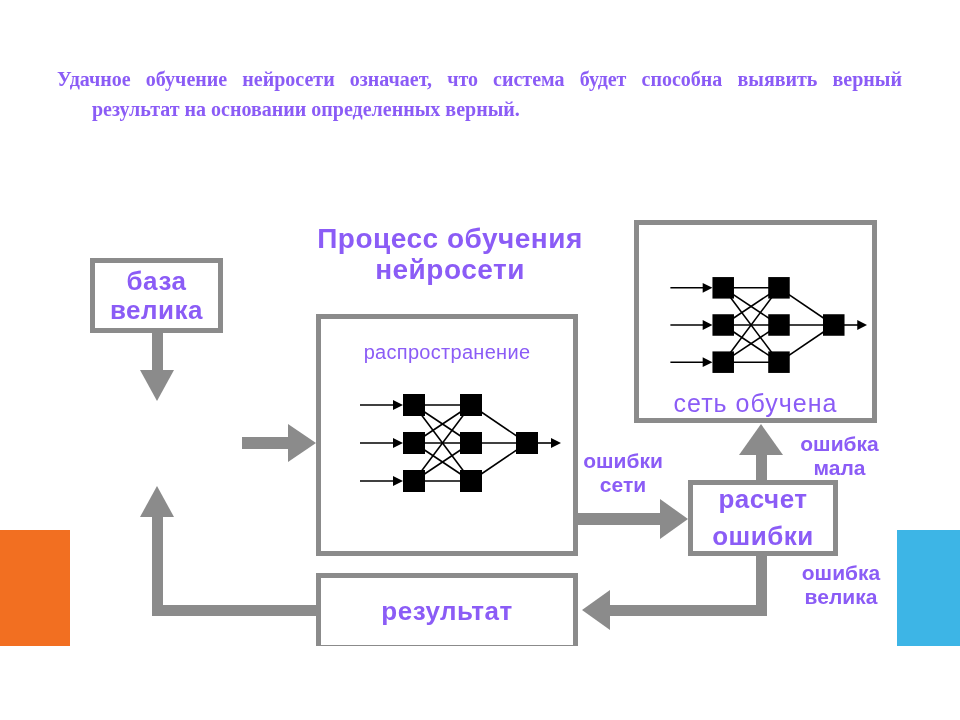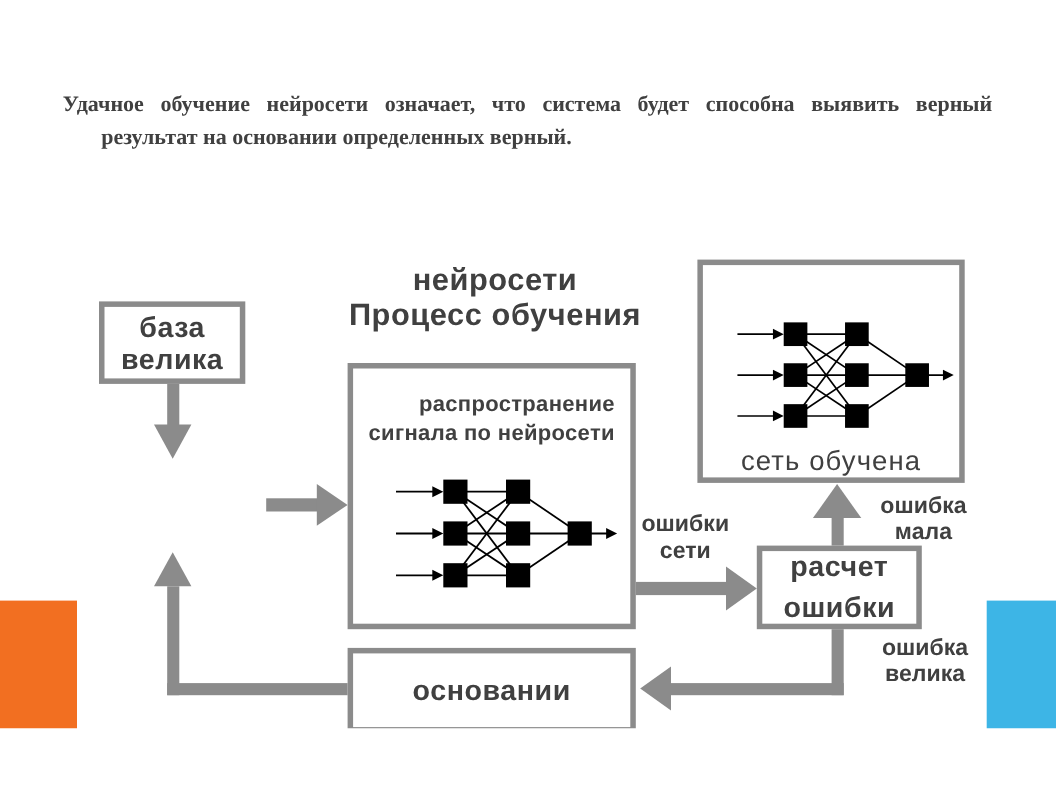--- a/index.html
+++ b/index.html
@@ -1,18 +1,18 @@
 <!DOCTYPE html>
 <html style="--gray: #8b8b8b; --orange: #f26f21; --teal: #3b93ad; --light-blue: #3db5e6; --text: #000000;"><head>
 <meta charset="utf-8">
 <style>
   html,body{margin:0;padding:0;}
   .canvas{
     position:relative;width:960px;height:646px;background:#ffffff;overflow:hidden;
-    font-family:"Liberation Sans",sans-serif;color:#404040;margin-top:16px;
+    font-family:"Liberation Sans",sans-serif;color:#8b5cf6;
   }
   
   .intro{
     position:absolute;left:57px;top:64px;width:845px;
     font-family:"Liberation Serif",serif;font-weight:700;font-size:20px;line-height:30px;
   }
   .intro-l1{text-align:justify;text-align-last:justify;white-space:nowrap;}
   .intro-l2{padding-left:35px;}
   
   .dg-title{
@@ -22,21 +22,21 @@
   
   .box{
     position:absolute;box-sizing:border-box;background:#fff;
     border:5px solid var(--gray,#8b8b8b);
     display:flex;flex-direction:column;align-items:center;justify-content:center;
   }
   .box .bl{font-weight:700;font-size:26px;line-height:29px;letter-spacing:.5px;text-align:center;}
   .box-database{left:90px;top:258px;width:133px;height:75px;}
   .box-select{left:70px;top:405px;width:172px;height:77px;}
   .box-central{left:316px;top:314px;width:262px;height:242px;justify-content:flex-start;}
-  .box-central .caption{margin-top:20px;font-weight:700;font-size:20px;line-height:26px;text-align:right;letter-spacing:.3px;}
+  .box-central .caption{margin-top:20px;font-weight:400;font-size:20px;line-height:26px;text-align:center;letter-spacing:.3px;}
   .box-central svg{margin-top:22px;}
   .box-error{left:688px;top:480px;width:150px;height:76px;justify-content:space-between;}
   .box-adjust{left:316px;top:573px;width:262px;height:77px;}
   .box-trained{left:634px;top:220px;width:243px;height:203px;justify-content:flex-end;}
   .box-trained svg{margin-top:24px;}
   .box-trained .caption{margin-top:8px;font-weight:400;font-size:25px;line-height:30px;letter-spacing:1px;text-align:center;}
   
   .shaft{position:absolute;background:var(--gray,#8b8b8b);}
   .head{position:absolute;width:0;height:0;}
   .a-db-v{left:152px;top:333px;width:11px;height:39px;}
@@ -72,34 +72,33 @@
 <body>
 
 <div class="canvas">
 
   <div class="intro">
     <div class="intro-l1">Удачное обучение нейросети означает, что система будет способна выявить верный</div>
     <div class="intro-l2">результат на основании определенных верный.</div>
   </div>
 
   <div class="dg-title">
+    <div>Процесс обучения</div>
     <div>нейросети</div>
-    <div>Процесс обучения</div>
   </div>
 
   <div class="box box-database">
     <div class="bl">база</div>
     <div class="bl">велика</div>
   </div>
 
 
   <div class="box box-central">
     <div class="caption">
       <div>распространение</div>
-      <div>сигнала по нейросети</div>
     </div>
     <svg viewBox="0 0 230 112" width="230" height="112">
       <g stroke="#000" stroke-width="1.6">
         <line x1="28" y1="18" x2="62" y2="18"></line>
           <line x1="28" y1="56" x2="62" y2="56"></line>
           <line x1="28" y1="94" x2="62" y2="94"></line>
         <line x1="82" y1="18" x2="139" y2="18"></line>
           <line x1="82" y1="18" x2="139" y2="56"></line>
           <line x1="82" y1="18" x2="139" y2="94"></line>
         <line x1="82" y1="56" x2="139" y2="18"></line>
@@ -128,21 +127,21 @@
       </g>
     </svg>
   </div>
 
   <div class="box box-error">
     <div class="bl">расчет</div>
     <div class="bl">ошибки</div>
   </div>
 
   <div class="box box-adjust">
-    <div class="bl">основании</div>
+    <div class="bl">результат</div>
   </div>
 
   <div class="box box-trained">
     <svg viewBox="0 0 230 112" width="225" height="110">
       <g stroke="#000" stroke-width="1.6">
         <line x1="28" y1="18" x2="62" y2="18"></line>
           <line x1="28" y1="56" x2="62" y2="56"></line>
           <line x1="28" y1="94" x2="62" y2="94"></line>
         <line x1="82" y1="18" x2="139" y2="18"></line>
           <line x1="82" y1="18" x2="139" y2="56"></line>

